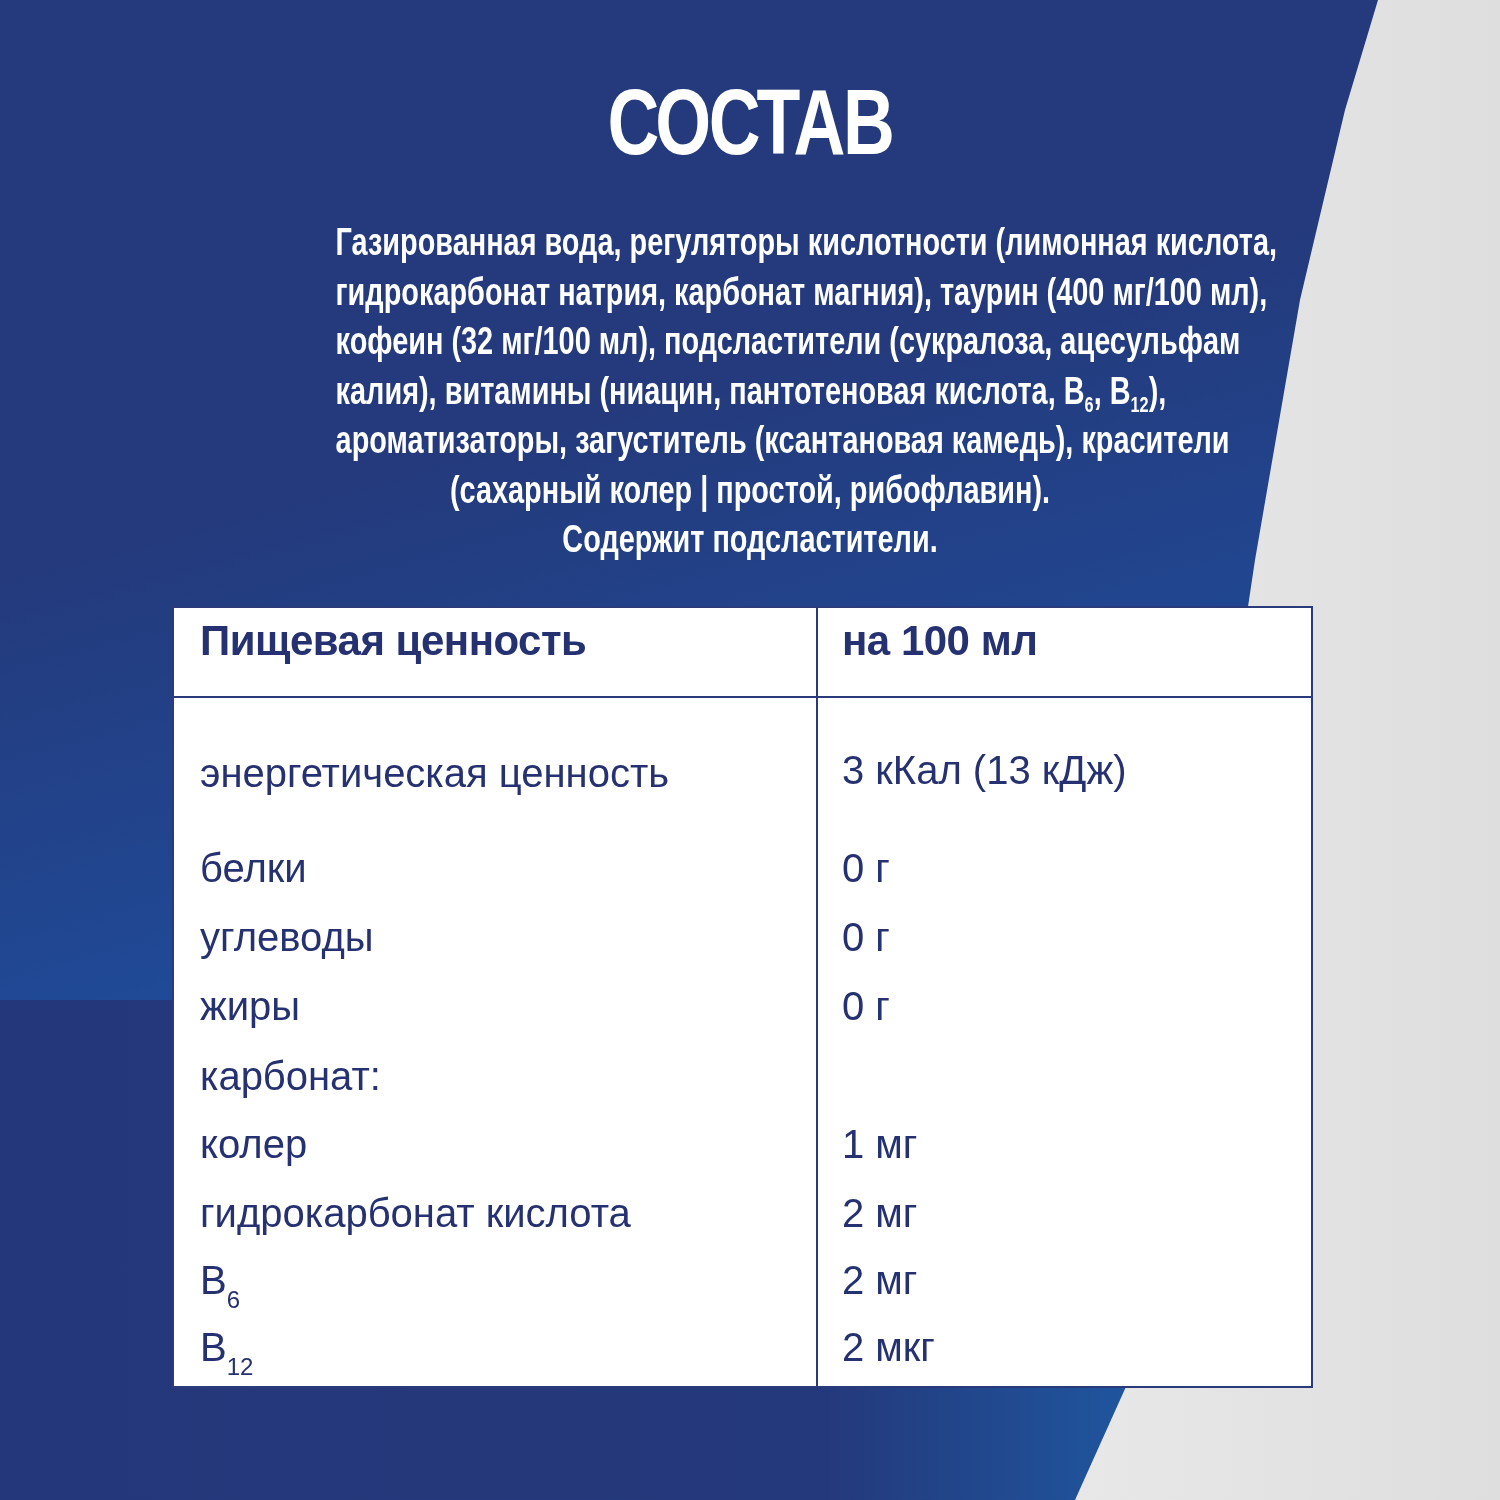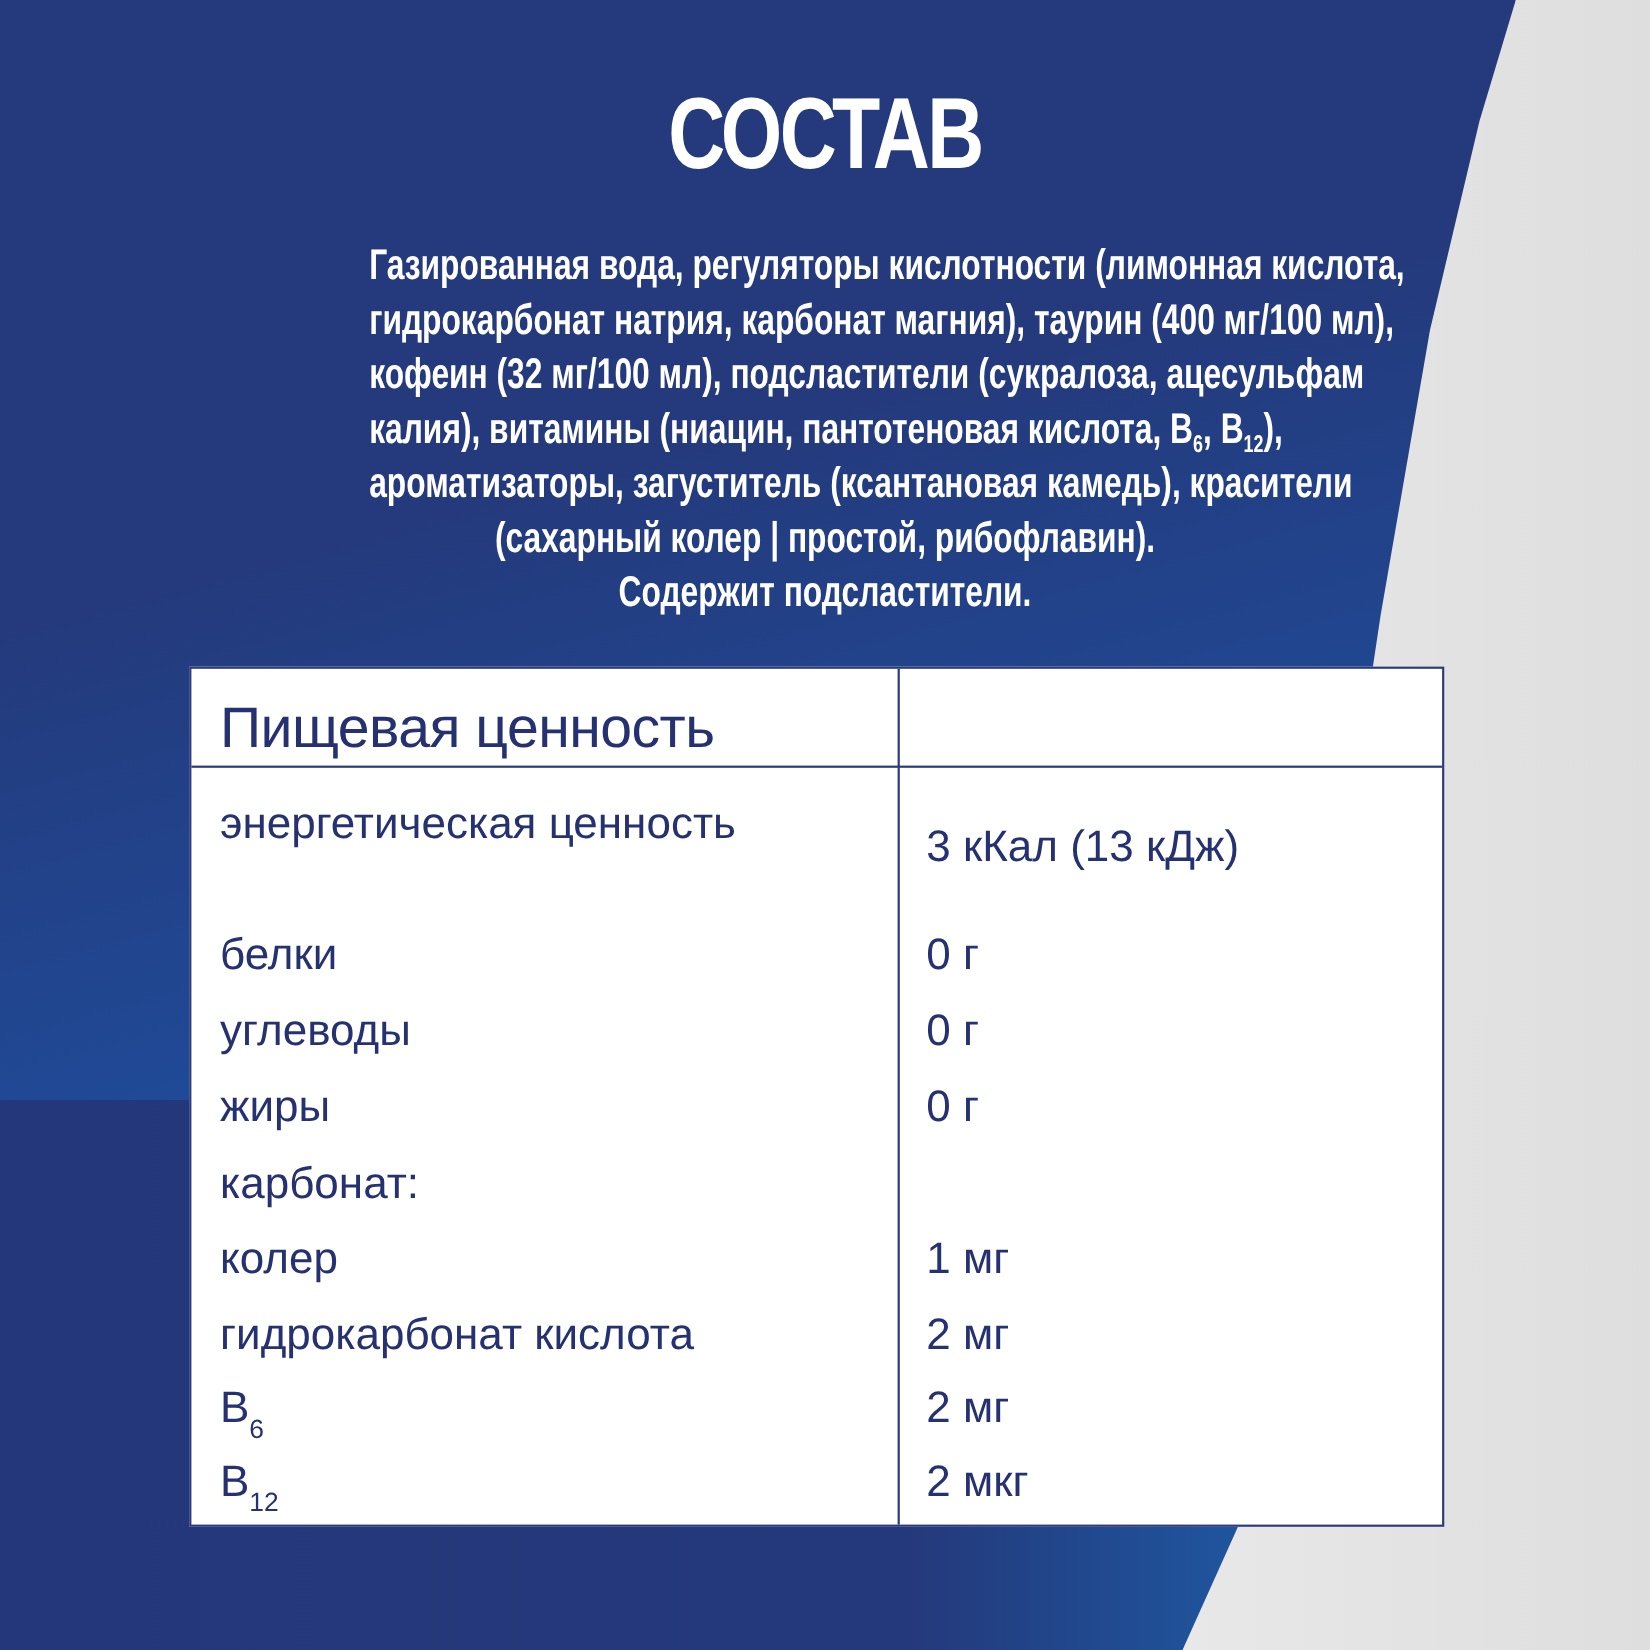--- a/index.html
+++ b/index.html
@@ -38,21 +38,21 @@
       background: #ffffff; border: 2px solid #2b3a7a; box-sizing: border-box;
       color: #253170;
     }
     .table .divider-v {
       position: absolute; left: 642px; top: 0; bottom: 0; width: 2px; background: #2b3a7a;
     }
     .table .divider-h {
       position: absolute; left: 0; right: 0; top: 88px; height: 2px; background: #2b3a7a;
     }
     .hdr {
-      position: absolute; top: 24px; font-weight: normal; font-size: 52px; color: #253170;
+      position: absolute; top: 9px; font-weight: bold; font-size: 42px; color: #253170;
       letter-spacing: -0.5px;
     }
     .hdr.left { left: 26px; }
     .hdr.right { left: 668px; }
     .row { position: absolute; left: 0; right: 0; font-size: 40px; color: #253170; }
     .row .lbl { position: absolute; left: 26px; white-space: nowrap; }
     .row .val { position: absolute; left: 668px; white-space: nowrap; }
     .row .lbl sub { font-size: 24px; vertical-align: -14px; line-height: 0; }
   </style>
 </head>
@@ -71,23 +71,24 @@
   <span class="line">ароматизаторы, загуститель (ксантановая камедь), красители</span>
   <span class="line">(сахарный колер | простой, рибофлавин).</span>
   <span class="line">Содержит подсластители.</span>
 </div>
 
 <div class="table">
   <div class="divider-v"></div>
   <div class="divider-h"></div>
 
   <div class="hdr left">Пищевая ценность</div>
+  <div class="hdr right">на 100 мл</div>
 
   <div class="row" style="top:120px;">
-    <div class="lbl" style="line-height:42px;">
+    <div class="lbl" style="line-height:42px;margin-top:24px;">
       <div>энергетическая ценность</div>
     </div>
     <div class="val" style="top:20px;text-align:right;">3 кКал (13 кДж)</div>
   </div>
 
   <div class="row" style="top:238px;">
     <div class="lbl">белки</div>
     <div class="val">0 г</div>
   </div>
 

